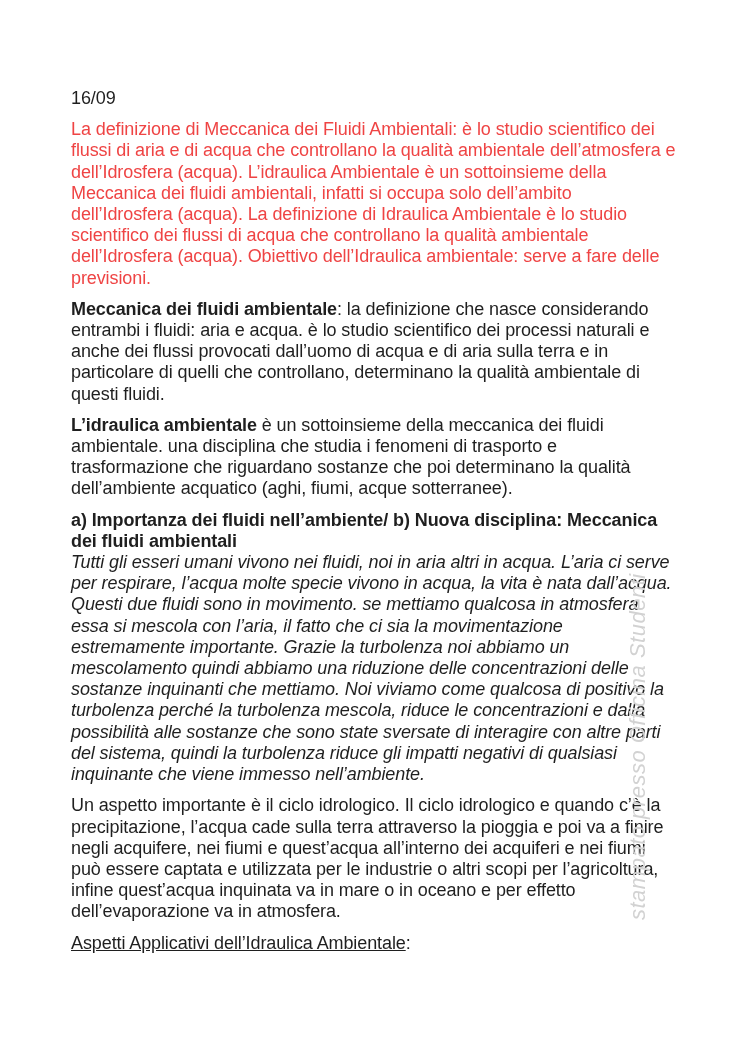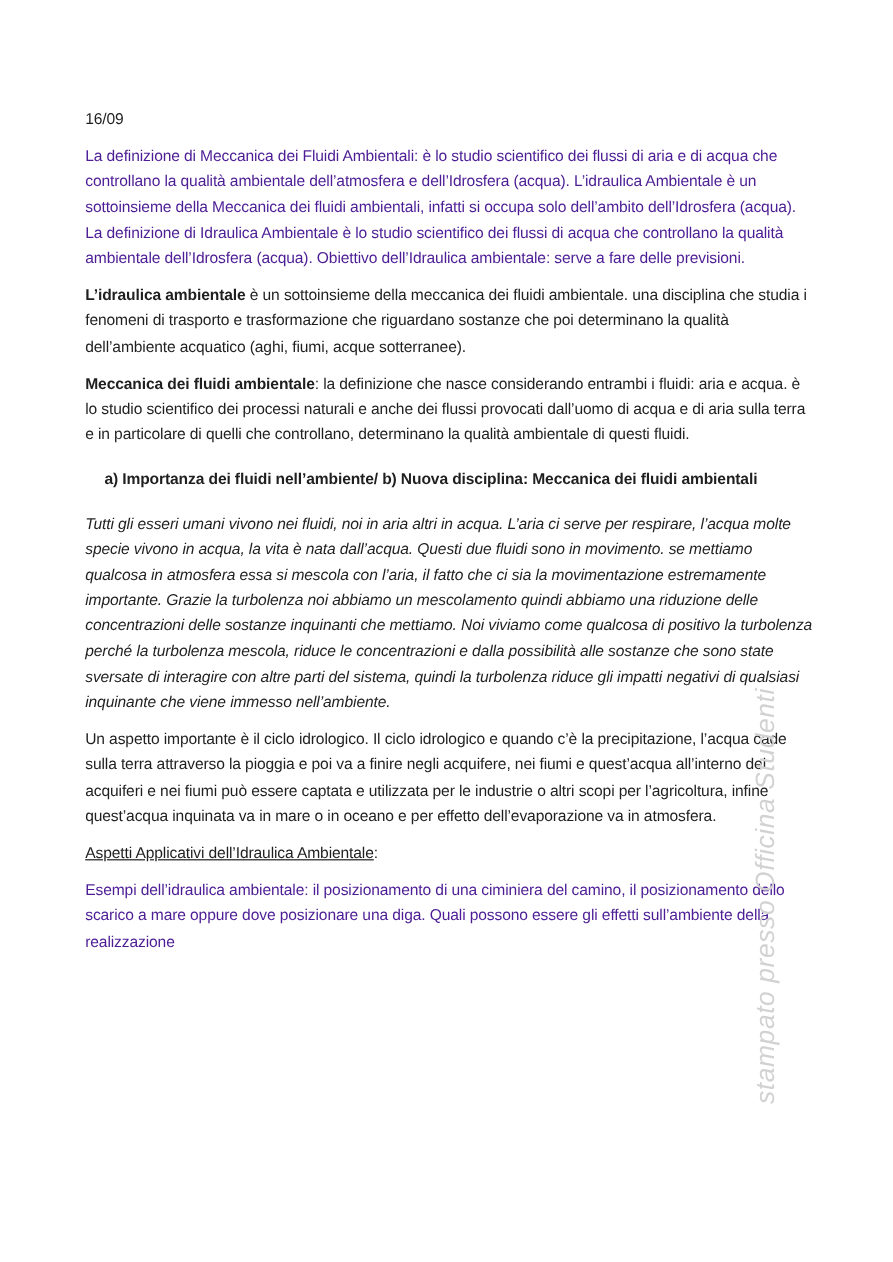--- a/index.html
+++ b/index.html
@@ -1,52 +1,51 @@
 <!DOCTYPE html>
 <html><head>
   <meta charset="utf-8">
   <style>
     html, body { margin: 0; padding: 0; background: #ffffff; }
     body { width: 744px; height: 1052px; position: relative; overflow: hidden; }
     .page {
       position: absolute; left: 71px; top: 88px; width: 606px;
       font-family: "Liberation Sans", sans-serif;
-      font-size: 13px; line-height: 21.2px; color: #1f1f1f;
+      font-size: 18px; line-height: 21.2px; color: #1f1f1f;
       letter-spacing: -0.1px;
     }
     .date { margin: 0 0 10px 0; }
     p { margin: 0 0 10px 0; }
-    .blue { color: #4c1d95; }
+    .blue { color: #ef4444; }
     b { font-weight: bold; }
-    .heading { font-weight: bold; margin: 16px; }
+    .heading { font-weight: bold; margin: 0; }
     .body-after-heading { margin: 0 0 10px 0; font-style: italic; }
     .u { text-decoration: underline; }
     .watermark {
       position: absolute; left: 625px; top: 920px;
       transform: rotate(-90deg); transform-origin: left top;
       font-family: "Liberation Sans", sans-serif; font-style: italic;
       font-size: 22px; color: #d2d2d2; white-space: nowrap; letter-spacing: 0.5px;
     }
   </style>
 </head>
 <body>
 
 <div class="page">
   <p class="date">16/09</p>
 
   <p class="blue">La definizione di Meccanica dei Fluidi Ambientali: è lo studio scientifico dei flussi di aria e di acqua che controllano la qualità ambientale dell’atmosfera e dell’Idrosfera (acqua). L’idraulica Ambientale è un sottoinsieme della Meccanica dei fluidi ambientali, infatti si occupa solo dell’ambito dell’Idrosfera (acqua). La definizione di Idraulica Ambientale è lo studio scientifico dei flussi di acqua che controllano la qualità ambientale dell’Idrosfera (acqua). Obiettivo dell’Idraulica ambientale: serve a fare delle previsioni.</p>
 
+  <p><b>Meccanica dei fluidi ambientale</b><span>: la definizione che nasce considerando entrambi i fluidi: aria e acqua. è lo studio scientifico dei processi naturali e anche dei flussi provocati dall’uomo di acqua e di aria sulla terra e in particolare di quelli che controllano, determinano la qualità ambientale di questi fluidi.</span></p>
+
   <p><b>L’idraulica ambientale</b><span> è un sottoinsieme della meccanica dei fluidi ambientale. una disciplina che studia i fenomeni di trasporto e trasformazione che riguardano sostanze che poi determinano la qualità dell’ambiente acquatico (aghi, fiumi, acque sotterranee).</span></p>
-
-  <p><b>Meccanica dei fluidi ambientale</b><span>: la definizione che nasce considerando entrambi i fluidi: aria e acqua. è lo studio scientifico dei processi naturali e anche dei flussi provocati dall’uomo di acqua e di aria sulla terra e in particolare di quelli che controllano, determinano la qualità ambientale di questi fluidi.</span></p>
 
   <p class="heading">a) Importanza dei fluidi nell’ambiente/ b) Nuova disciplina: Meccanica dei fluidi ambientali</p>
   <p class="body-after-heading">Tutti gli esseri umani vivono nei fluidi, noi in aria altri in acqua. L’aria ci serve per respirare, l’acqua molte specie vivono in acqua, la vita è nata dall’acqua. Questi due fluidi sono in movimento. se mettiamo qualcosa in atmosfera essa si mescola con l’aria, il fatto che ci sia la movimentazione estremamente importante. Grazie la turbolenza noi abbiamo un mescolamento quindi abbiamo una riduzione delle concentrazioni delle sostanze inquinanti che mettiamo. Noi viviamo come qualcosa di positivo la turbolenza perché la turbolenza mescola, riduce le concentrazioni e dalla possibilità alle sostanze che sono state sversate di interagire con altre parti del sistema, quindi la turbolenza riduce gli impatti negativi di qualsiasi inquinante che viene immesso nell’ambiente.</p>
 
 
   <p>Un aspetto importante è il ciclo idrologico. Il ciclo idrologico e quando c’è la precipitazione, l’acqua cade sulla terra attraverso la pioggia e poi va a finire negli acquifere, nei fiumi e quest’acqua all’interno dei acquiferi e nei fiumi può essere captata e utilizzata per le industrie o altri scopi per l’agricoltura, infine quest’acqua inquinata va in mare o in oceano e per effetto dell’evaporazione va in atmosfera.</p>
 
   <p><span class="u">Aspetti Applicativi dell’Idraulica Ambientale</span><span>:</span></p>
 
-  <p class="blue">Esempi dell’idraulica ambientale: il posizionamento di una ciminiera del camino, il posizionamento dello scarico a mare oppure dove posizionare una diga. Quali possono essere gli effetti sull’ambiente della realizzazione</p>
 </div>
 
 <div class="watermark">stampato presso Officina Studenti</div>
 
 </body></html>

